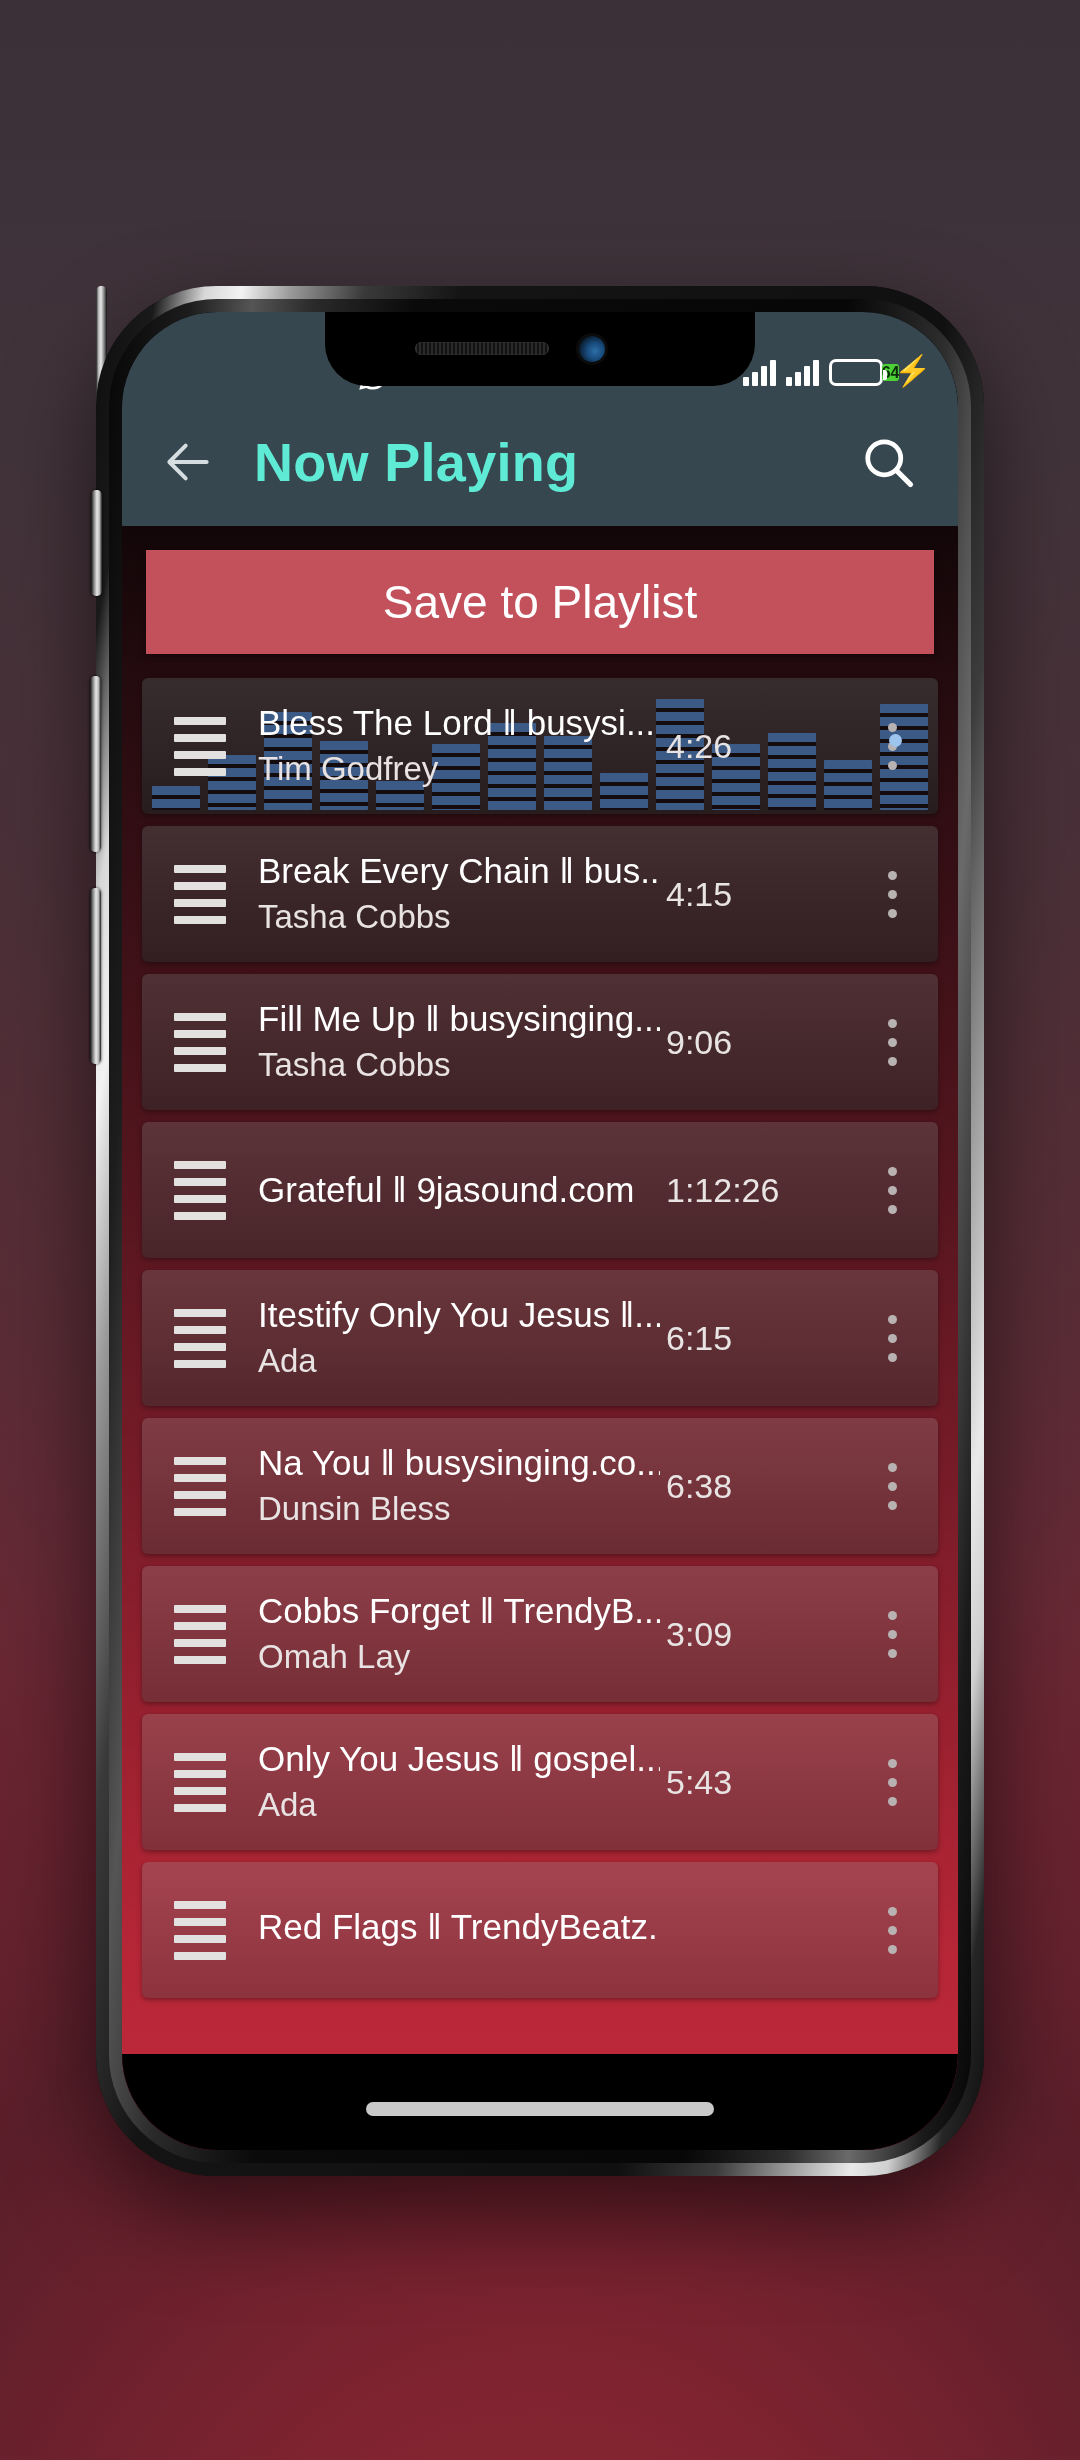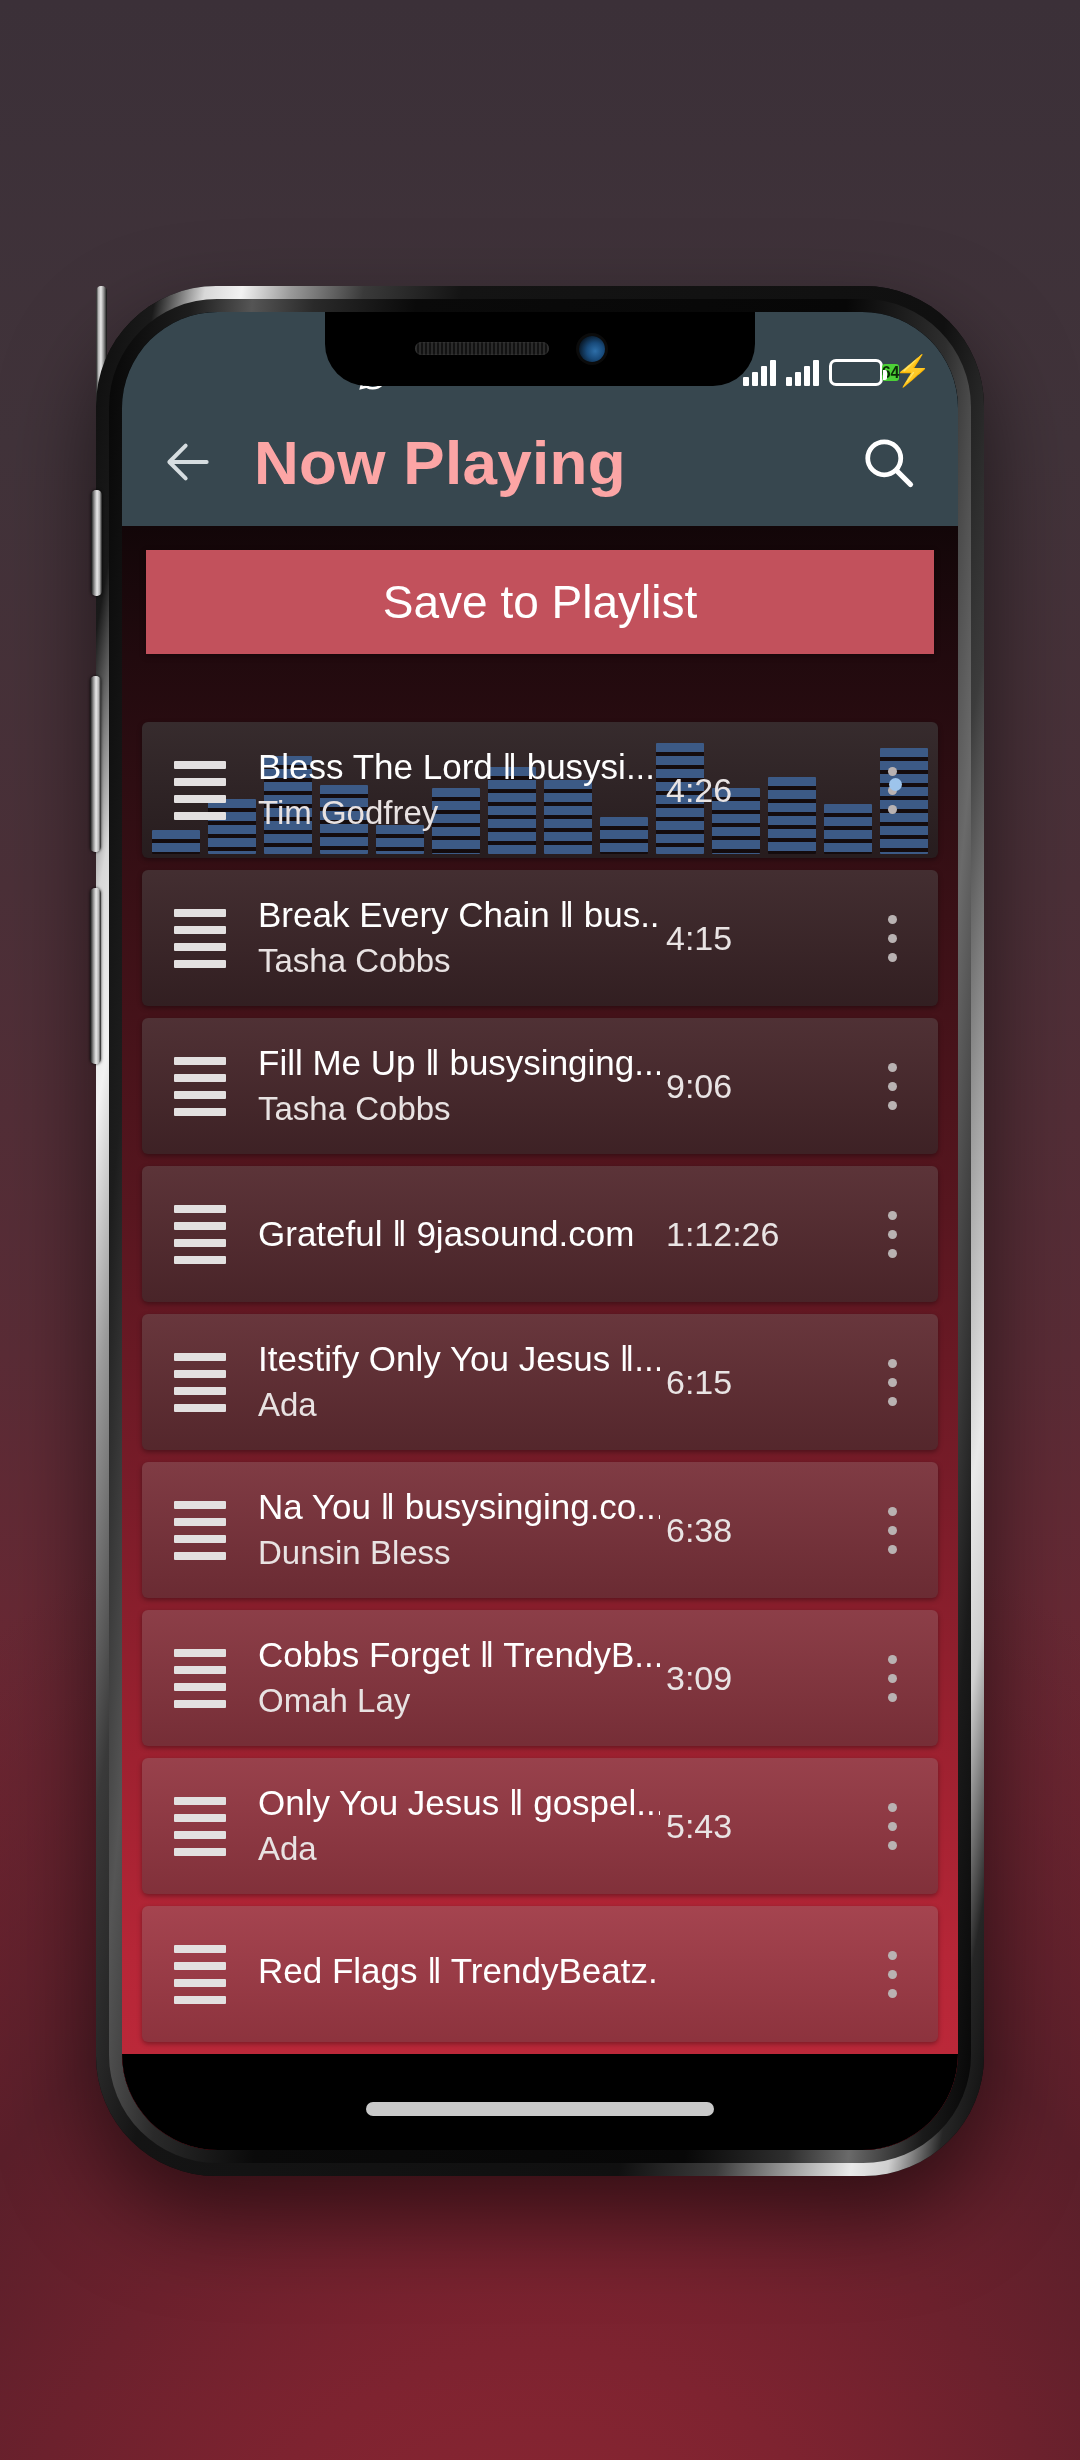--- a/index.html
+++ b/index.html
@@ -123,42 +123,42 @@
   #bolt { font-size: 30px; color: #fff; line-height: 1; margin-left: 2px; }
 
   
   #appbar {
     position: absolute; left: 0; top: 86px; width: 100%; height: 128px;
     background: #37474f;
     display: flex; align-items: center;
   }
   #backBtn { width: 132px; display:flex; align-items:center; justify-content:center; }
   #appTitle {
-    flex: 1; color: #fca5a5; font-size: 62px; font-weight: 700; letter-spacing: .3px;
+    flex: 1; color: #5eead4; font-size: 54px; font-weight: 700; letter-spacing: .3px;
   }
   #searchBtn { width: 140px; display:flex; align-items:center; justify-content:center; }
 
   
   #content {
     position: absolute; left: 0; top: 214px; right: 0; bottom: 0;
     background: linear-gradient(180deg,#120608 0%,#210a0e 8%,#3a1016 24%,#57161f 42%,#7a1c29 60%,#9e2130 76%,#b62637 88%,#c02a3b 100%);
     overflow: hidden;
   }
 
   
   #saveBtn {
     position: absolute; left: 24px; top: 24px; width: 788px; height: 104px;
     background: #c2515c;
     display: flex; align-items: center; justify-content: center;
     color: #fff; font-size: 46px; font-weight: 400;
     box-shadow: 0 2px 6px rgba(0,0,0,.35);
   }
 
   
-  #list { position: absolute; left: 0; top: 152px; right: 0; bottom: 0; margin-top: 44px; }
+  #list { position: absolute; left: 0; top: 152px; right: 0; bottom: 0; }
   .row {
     position: relative;
     margin: 0 20px 12px 20px;
     height: 136px;
     border-radius: 6px;
     box-shadow: 0 2px 5px rgba(0,0,0,.35);
     overflow: hidden;
     display: flex; align-items: center;
   }
   .rowInner { position: relative; z-index: 3; display: flex; align-items: center; width: 100%; height: 100%; }

